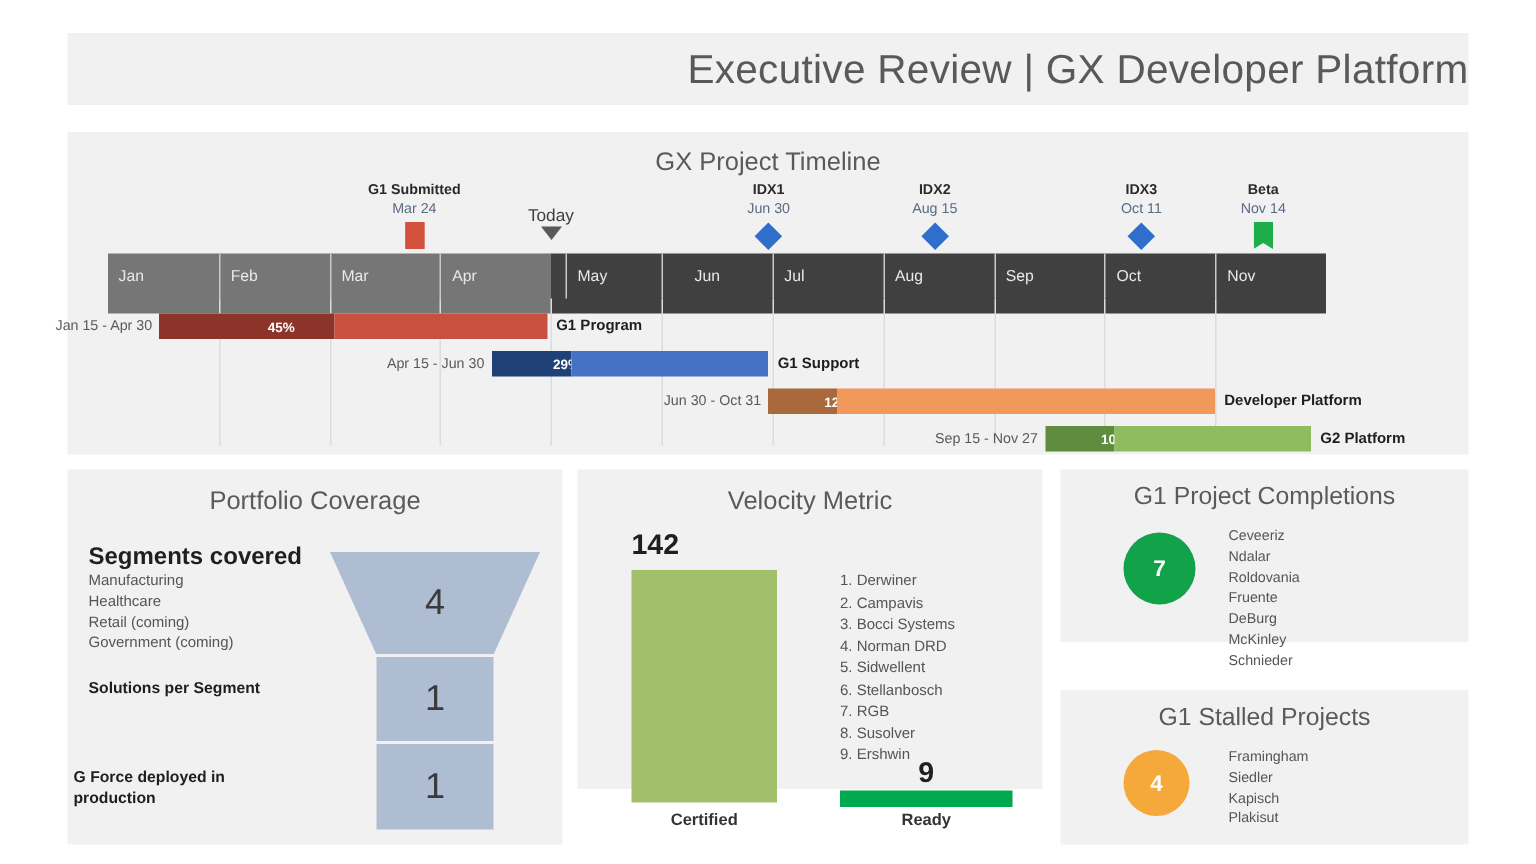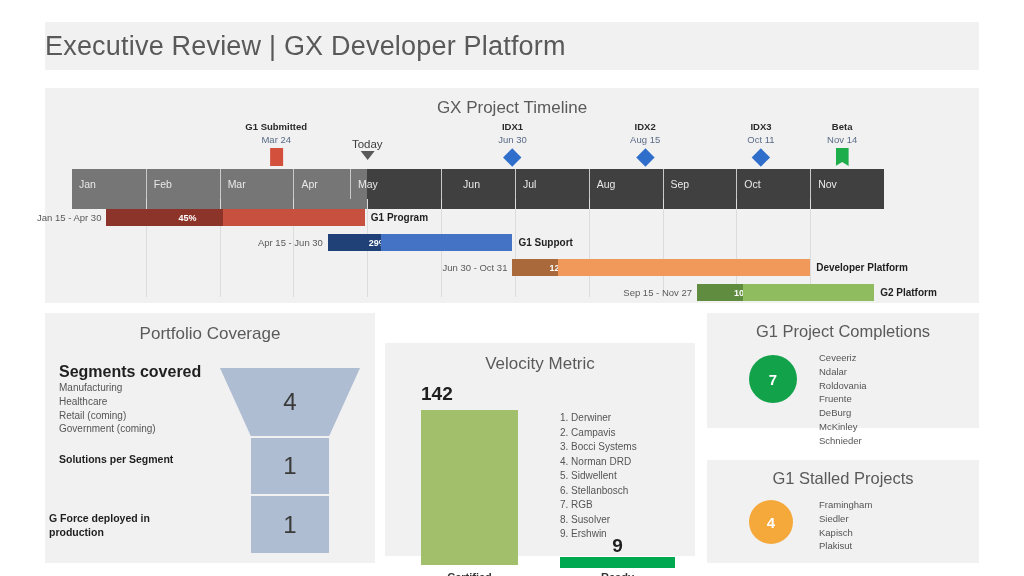--- a/index.html
+++ b/index.html
@@ -7,21 +7,21 @@
     width: 1024px; height: 576px;
     background: #ffffff;
     font-family: "Liberation Sans", sans-serif;
     overflow: hidden;
   }
   .slide { position: relative; width: 1024px; height: 576px; background:#fff; }
 
   
   .title-band {
     position: absolute; left: 45px; top: 22px; width: 934px; height: 48px;
-    background: #F1F1F1; display: flex; align-items: center; justify-content: flex-start;
+    background: #F1F1F1; display: flex; align-items: center; justify-content: flex-end;
   }
   .title-band .t {
     font-size: 27px; color: #595959; font-weight: 400; letter-spacing: .2px;
   }
 
   
   .tl-panel {
     position: absolute; left: 45px; top: 88px; width: 934px; height: 215px;
     background: #F1F1F1;
   }
@@ -63,21 +63,21 @@
   .bar .done { height:100%; display:flex; align-items:center; justify-content:center;
                color:#fff; font-size:9px; font-weight:bold; min-width: 16px; padding-left: 46px; }
   .bar .rest { height:100%; flex:1; }
   .rng { position:absolute; right:calc(100% + 5px); top:0; height:17px;
          display:flex; align-items:center; font-size:9.5px; color:#5a5a5a; white-space:nowrap; }
   .bname { position:absolute; left:calc(100% + 6px); top:0; height:17px;
            display:flex; align-items:center; font-size:10px; font-weight:bold; color:#1f1f1f; white-space:nowrap; }
 
   
   .p-portfolio { position:absolute; left:45px; top:313px; width:330px; height:250px; background:#F1F1F1;}
-  .p-velocity  { position:absolute; left:385px; top:313px; width:310px; height:213px; background:#F1F1F1;margin-top:30px;}
+  .p-velocity  { position:absolute; left:385px; top:313px; width:310px; height:213px; background:#F1F1F1;}
   .p-complete  { position:absolute; left:707px; top:313px; width:272px; height:115px; background:#F1F1F1;}
   .p-stalled   { position:absolute; left:707px; top:460px; width:272px; height:103px; background:#F1F1F1;}
 
   .panel-title { text-align:center; font-size:17px; color:#5a5a5a; padding-top:11px; }
   .panel-title.sm { font-size:16.5px; padding-top:9px; }
 
   
   .funnel-wrap { position:absolute; left:175px; top:55px; width:140px; height:185px; }
   .f-seg { position:absolute; background:#AEBDD2; display:flex; align-items:center; justify-content:center;
            color:#3a3a3a; font-size:24px; }
@@ -119,21 +119,21 @@
         <div class="ms" style="left: 231.23px; top: 33px;">
           <div class="ms-name">G1 Submitted</div>
           <div class="ms-date">Mar 24</div>
           <div class="shape sq" style="background: rgb(210, 80, 60);"></div>
         </div>
         <div class="ms" style="left: 467.448px; top: 33px;">
           <div class="ms-name">IDX1</div>
           <div class="ms-date">Jun 30</div>
           <div class="shape dia" style="background: rgb(47, 111, 203);"></div>
         </div>
-        <div class="ms" style="left: 578.176px; top: 33px; margin-left: 22px;">
+        <div class="ms" style="left: 578.176px; top: 33px;">
           <div class="ms-name">IDX2</div>
           <div class="ms-date">Aug 15</div>
           <div class="shape dia" style="background: rgb(47, 111, 203);"></div>
         </div>
         <div class="ms" style="left: 715.97px; top: 33px;">
           <div class="ms-name">IDX3</div>
           <div class="ms-date">Oct 11</div>
           <div class="shape dia" style="background: rgb(47, 111, 203);"></div>
         </div>
         <div class="ms" style="left: 797.17px; top: 33px;">
@@ -148,21 +148,21 @@
       </div>
 
     <div class="axis">
       <div class="axis-past" id="axis-past" style="width: 295.273px;"></div>
       <div class="axis-future" id="axis-future" style="left: 295.273px; width: 516.727px;"></div>
       <div id="months">
           <div class="mon first" style="left: 0px; width: 73.8182px;">Jan</div>
           <div class="mon" style="left: 73.8182px; width: 73.8182px;">Feb</div>
           <div class="mon" style="left: 147.636px; width: 73.8182px;">Mar</div>
           <div class="mon" style="left: 221.455px; width: 73.8182px;">Apr</div>
-          <div class="mon" style="left: 278px; width: 73.8182px;">May</div>
+          <div class="mon" style="left: 305px; width: 73.8182px;">May</div>
           <div class="mon" style="left: 369.091px; width: 73.8182px; padding-left: 21px;">Jun</div>
           <div class="mon" style="left: 442.909px; width: 73.8182px;">Jul</div>
           <div class="mon" style="left: 516.727px; width: 73.8182px;">Aug</div>
           <div class="mon" style="left: 590.545px; width: 73.8182px;">Sep</div>
           <div class="mon" style="left: 664.364px; width: 73.8182px;">Oct</div>
           <div class="mon" style="left: 738.182px; width: 73.8182px;">Nov</div>
         </div>
     </div>
 
     <div class="gantt">

